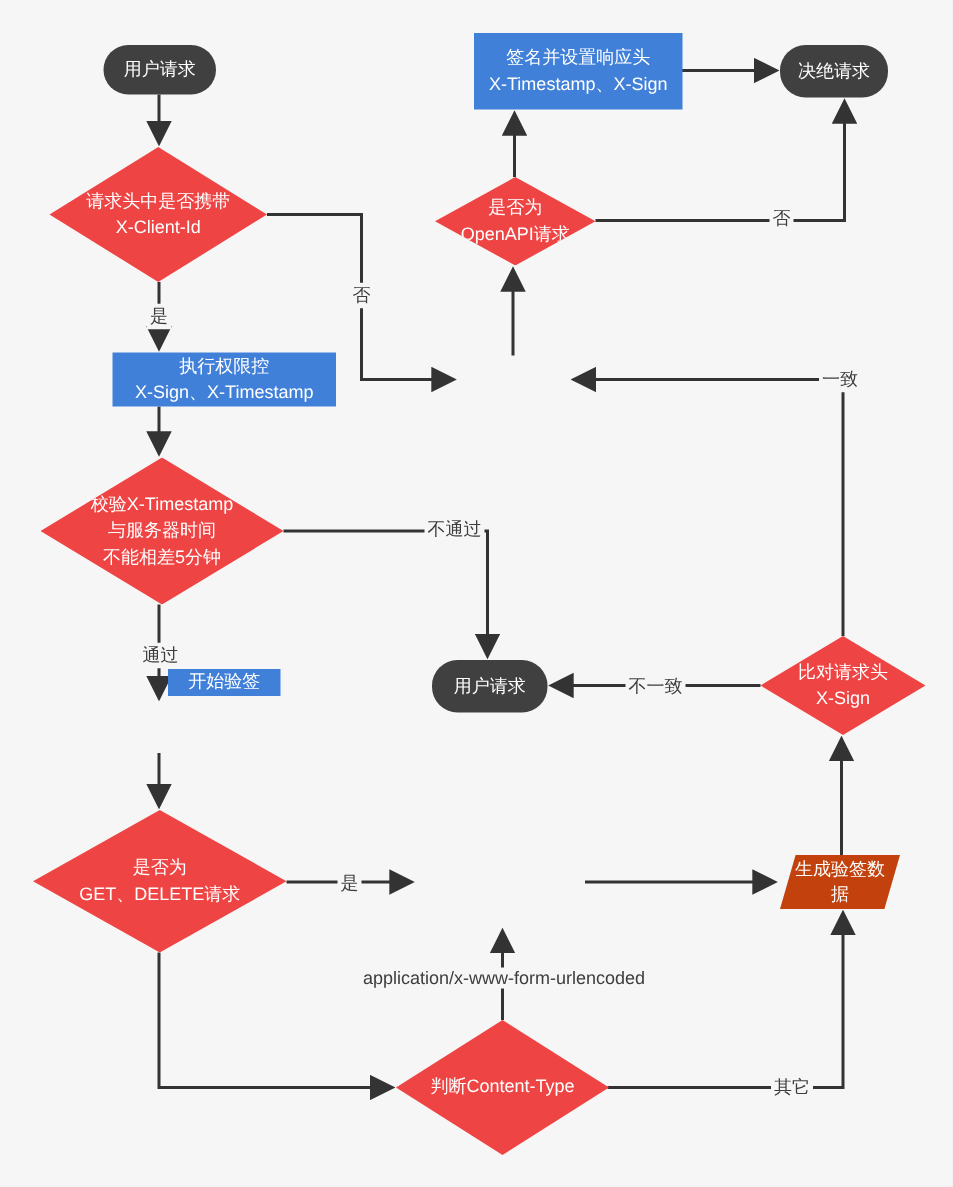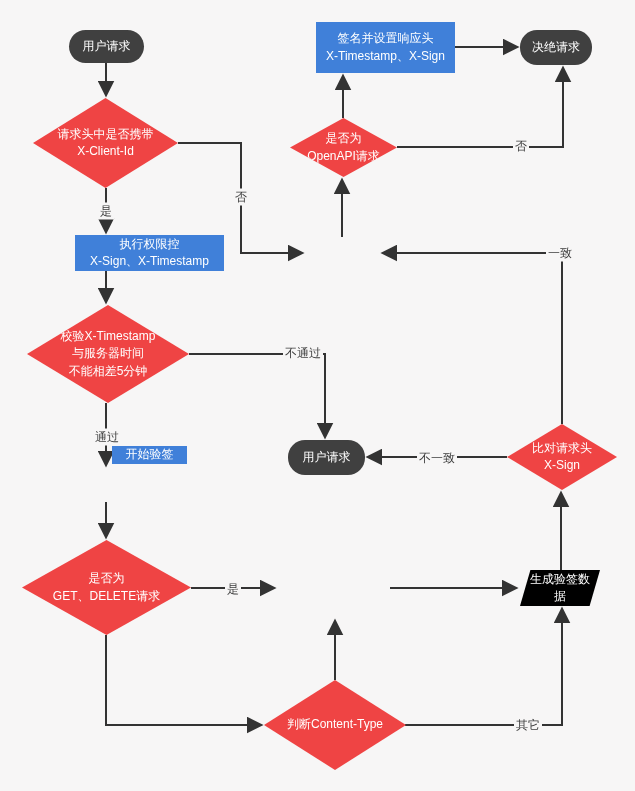--- a/index.html
+++ b/index.html
@@ -30,21 +30,21 @@
   }
   .process{
     background:#4080d9;
     margin-left:43px;
   }
   .decision{
     background:#ef4444;
     clip-path:polygon(50% 0,100% 50%,50% 100%,0 50%);
   }
   .parallelogram{
-    background:#000000;
+    background:#c2410c;
     clip-path:polygon(13% 0,100% 0,87% 100%,0 100%);
   }
   .para-inner{width:64px;}
   .edge-label{
     position:absolute;
     transform:translate(-50%,-50%);
     background:#f7f6f6;
     color:#3d3d3d;
     font-size:12px;
     padding:0 2px;
@@ -121,18 +121,19 @@
   <div class="node process" style="left:273px;top:22px;width:139px;height:51px">签名并设置响应头
 X-Timestamp、X-Sign</div>
 
   <div class="node terminator" style="left:520px;top:30px;width:72px;height:35px">决绝请求</div>
 
   <div class="edge-label" style="left:106px;top:211px">是</div>
   <div class="edge-label" style="left:241px;top:197px">否</div>
   <div class="edge-label" style="left:107px;top:437px">通过</div>
   <div class="edge-label" style="left:303px;top:353px">不通过</div>
   <div class="edge-label" style="left:233px;top:589px">是</div>
+  <div class="edge-label" style="left:336px;top:652px">application/x-www-form-urlencoded</div>
   <div class="edge-label" style="left:528px;top:725px">其它</div>
   <div class="edge-label" style="left:437px;top:458px">不一致</div>
   <div class="edge-label" style="left:560px;top:253px">一致</div>
   <div class="edge-label" style="left:521px;top:146px">否</div>
 
 </div>
 
 </body></html>

